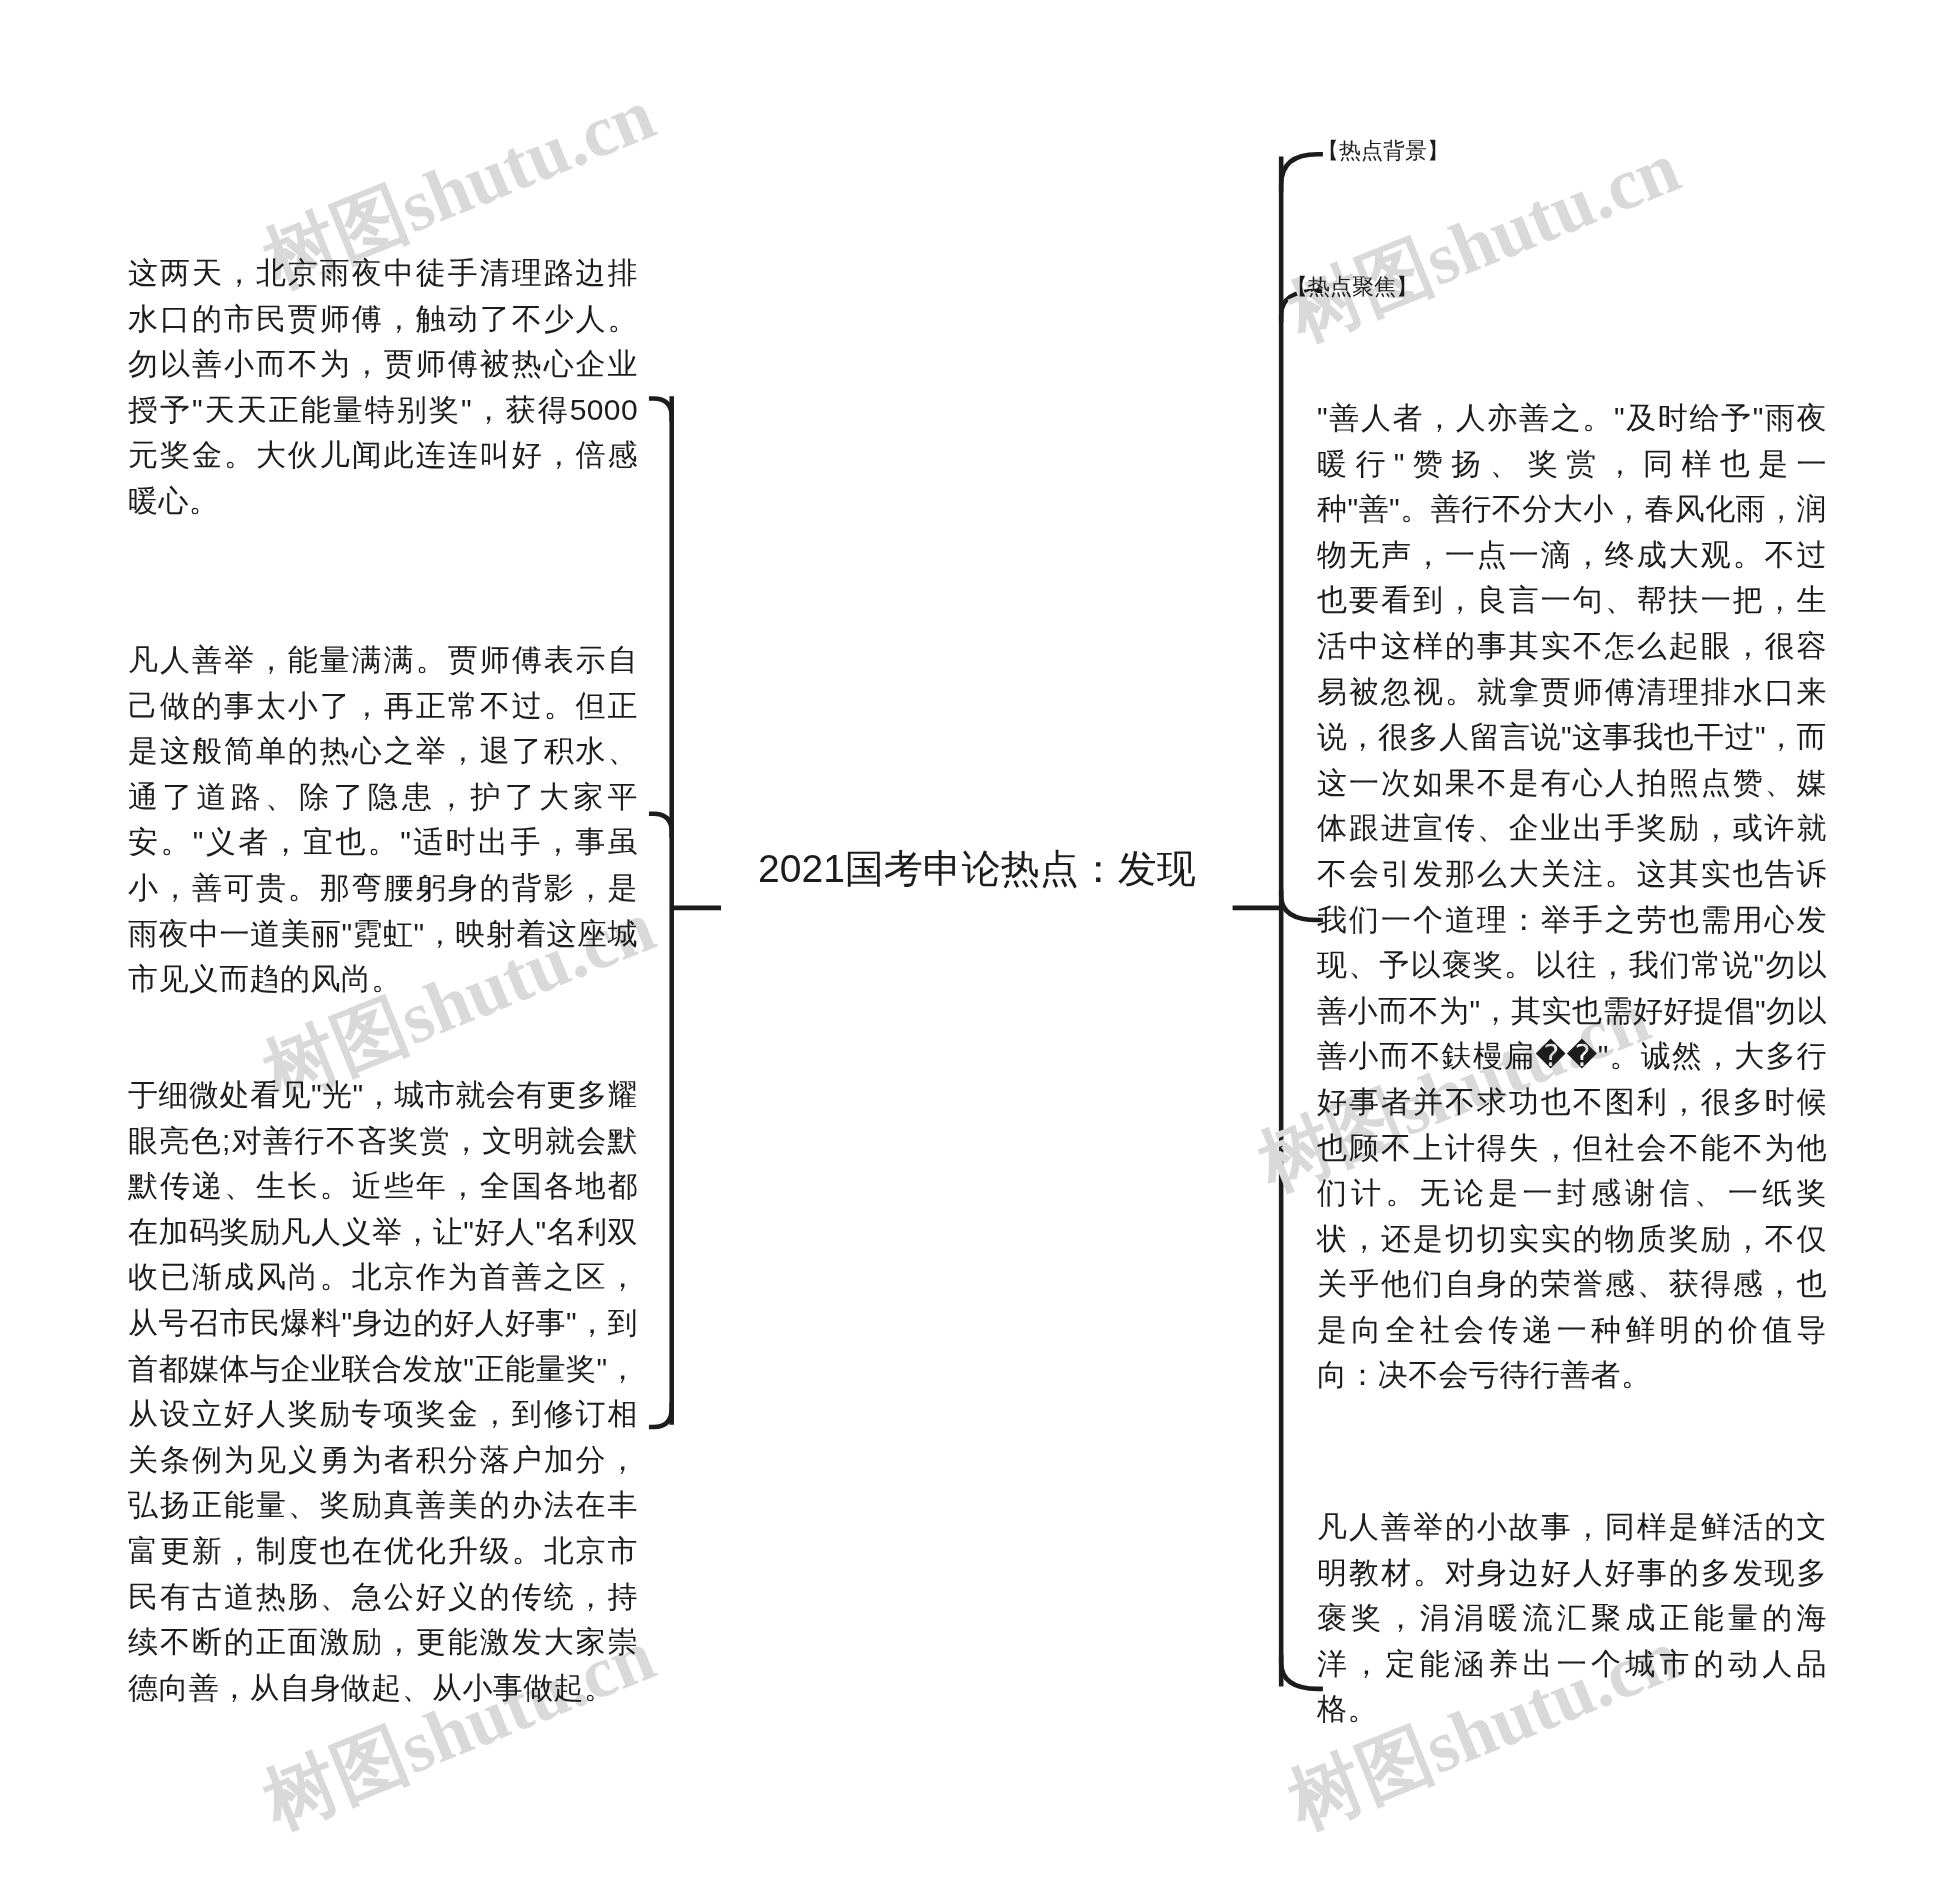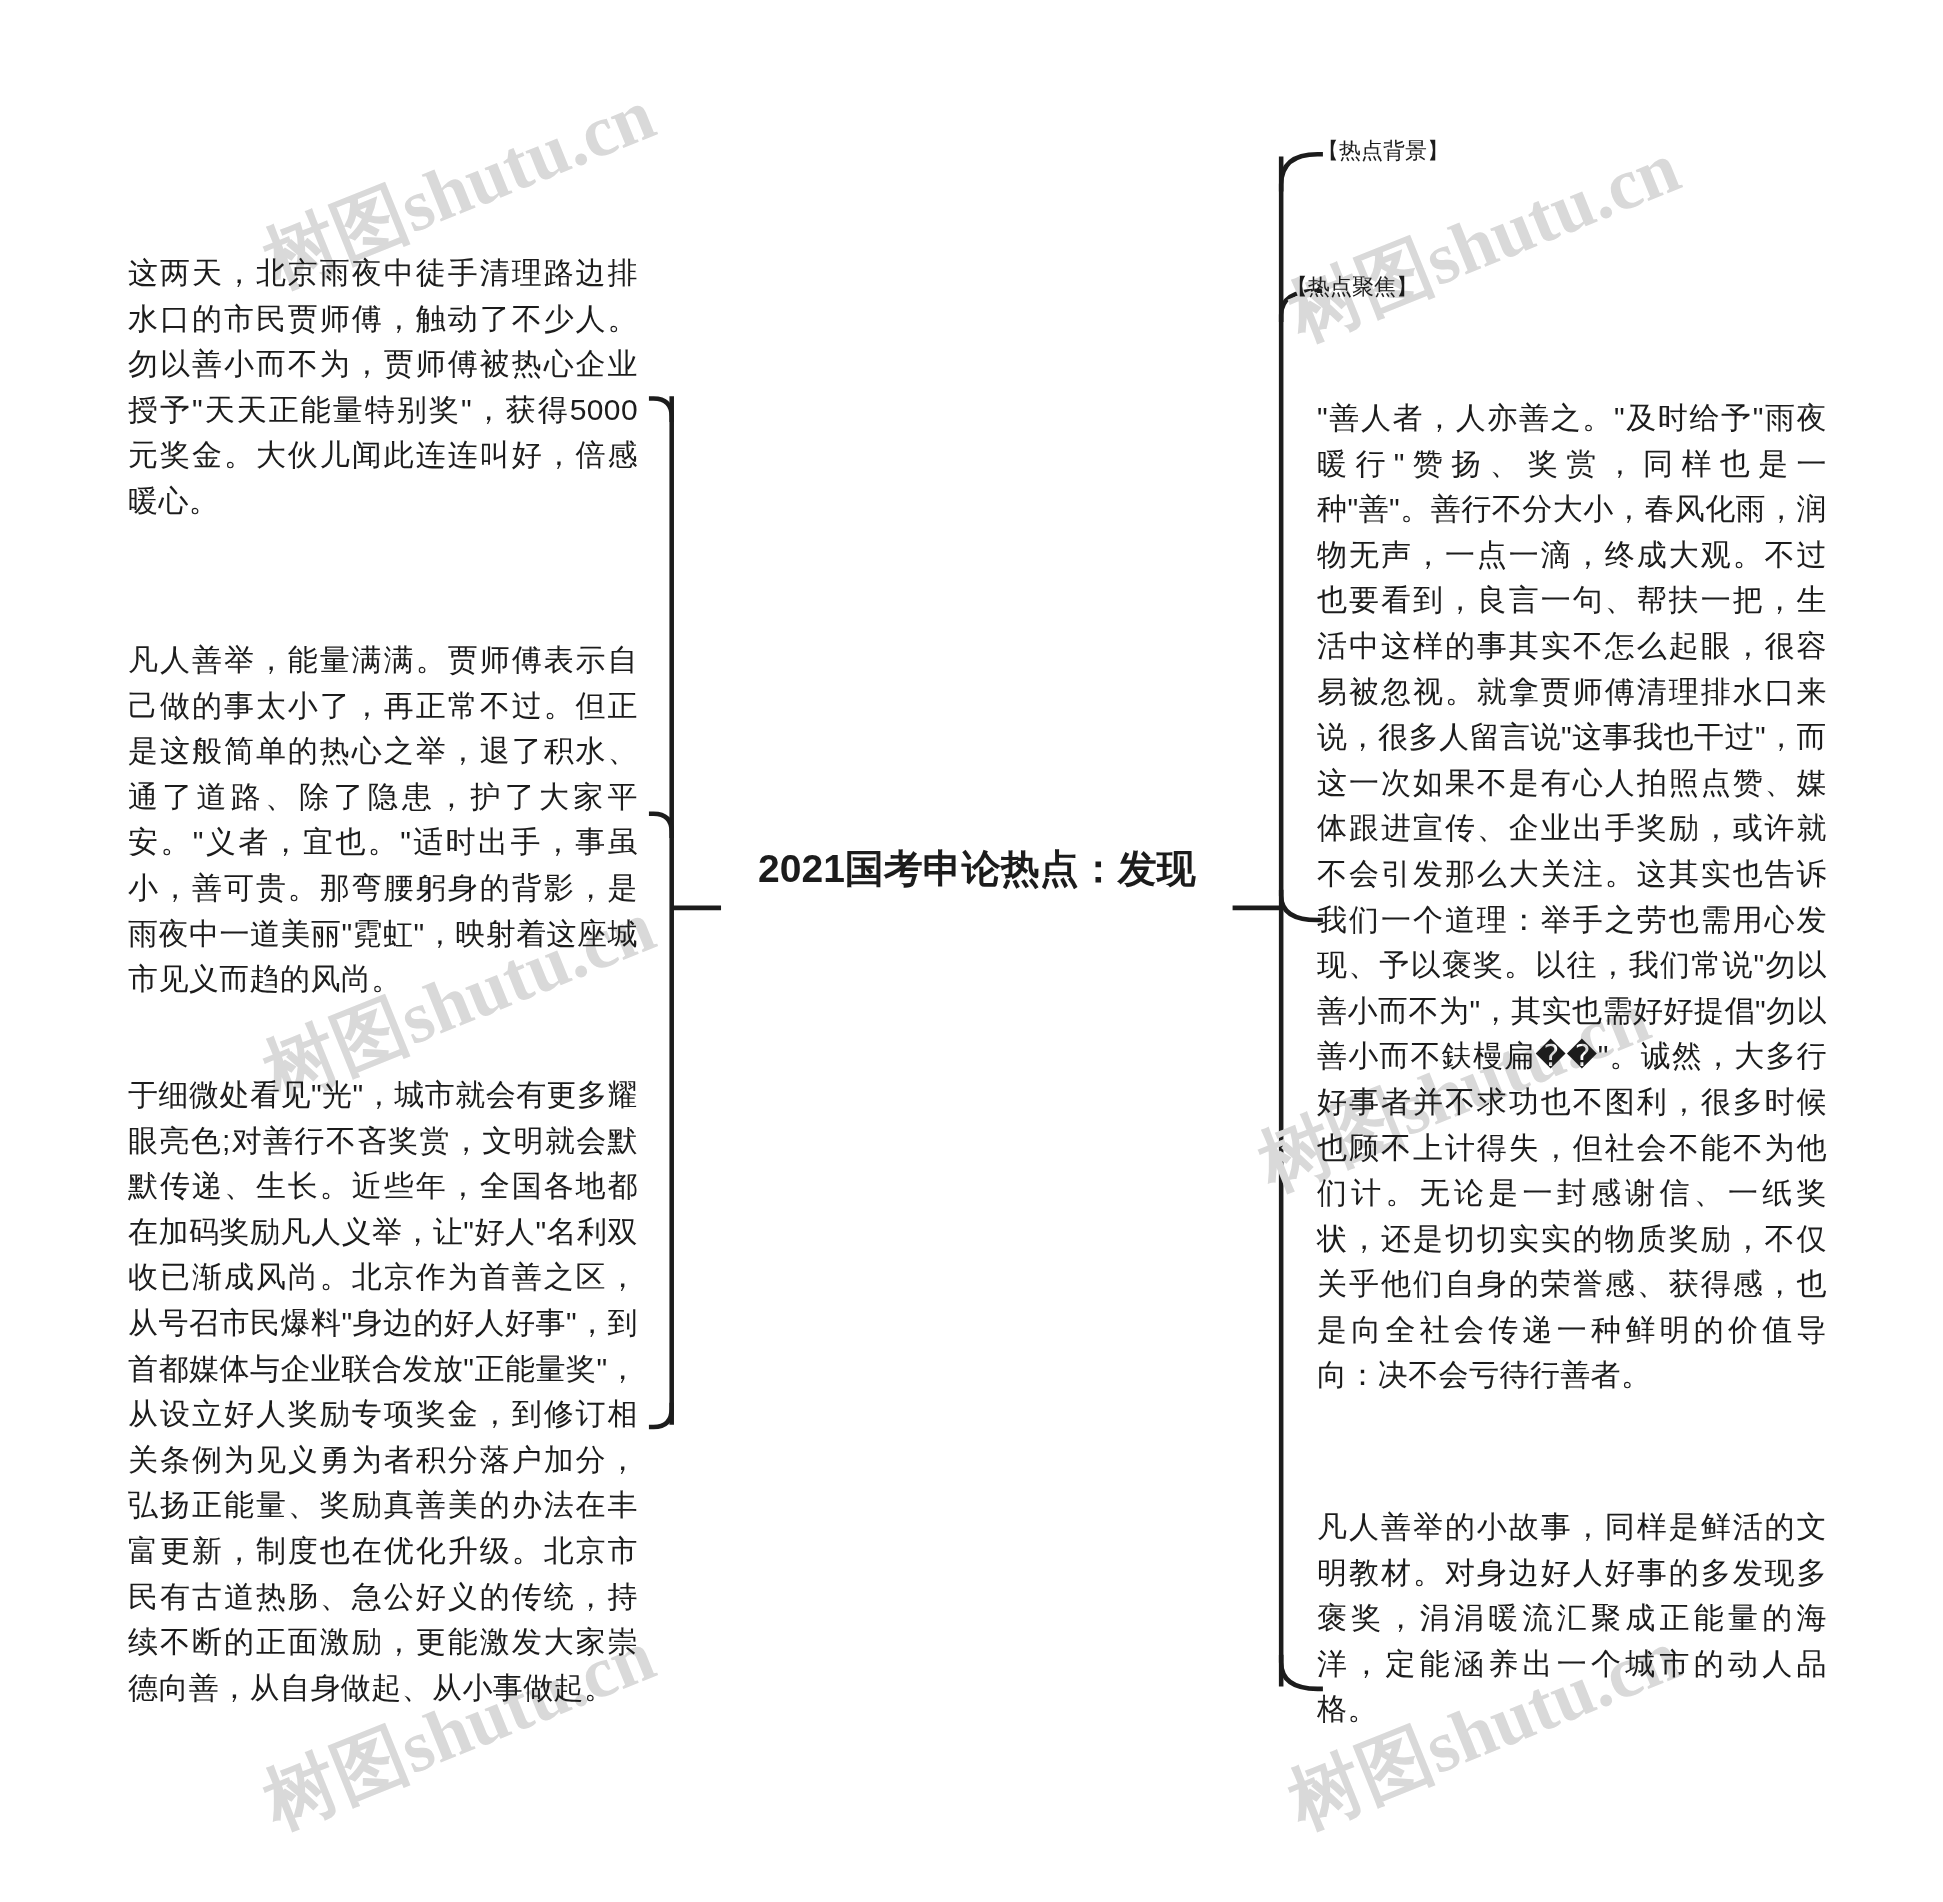--- a/index.html
+++ b/index.html
@@ -54,21 +54,20 @@
     z-index: 10;
   }
 
   #title {
     position: absolute;
     color: #1c1c1c;
     font-size: 39px;
     line-height: 1.45;
     text-align: center;
     z-index: 10;
-    font-weight: bold;
   }
 
   
   #connectors {
     position: absolute;
     inset: 0;
     z-index: 2;
   }
   #connectors path {
     fill: none;

